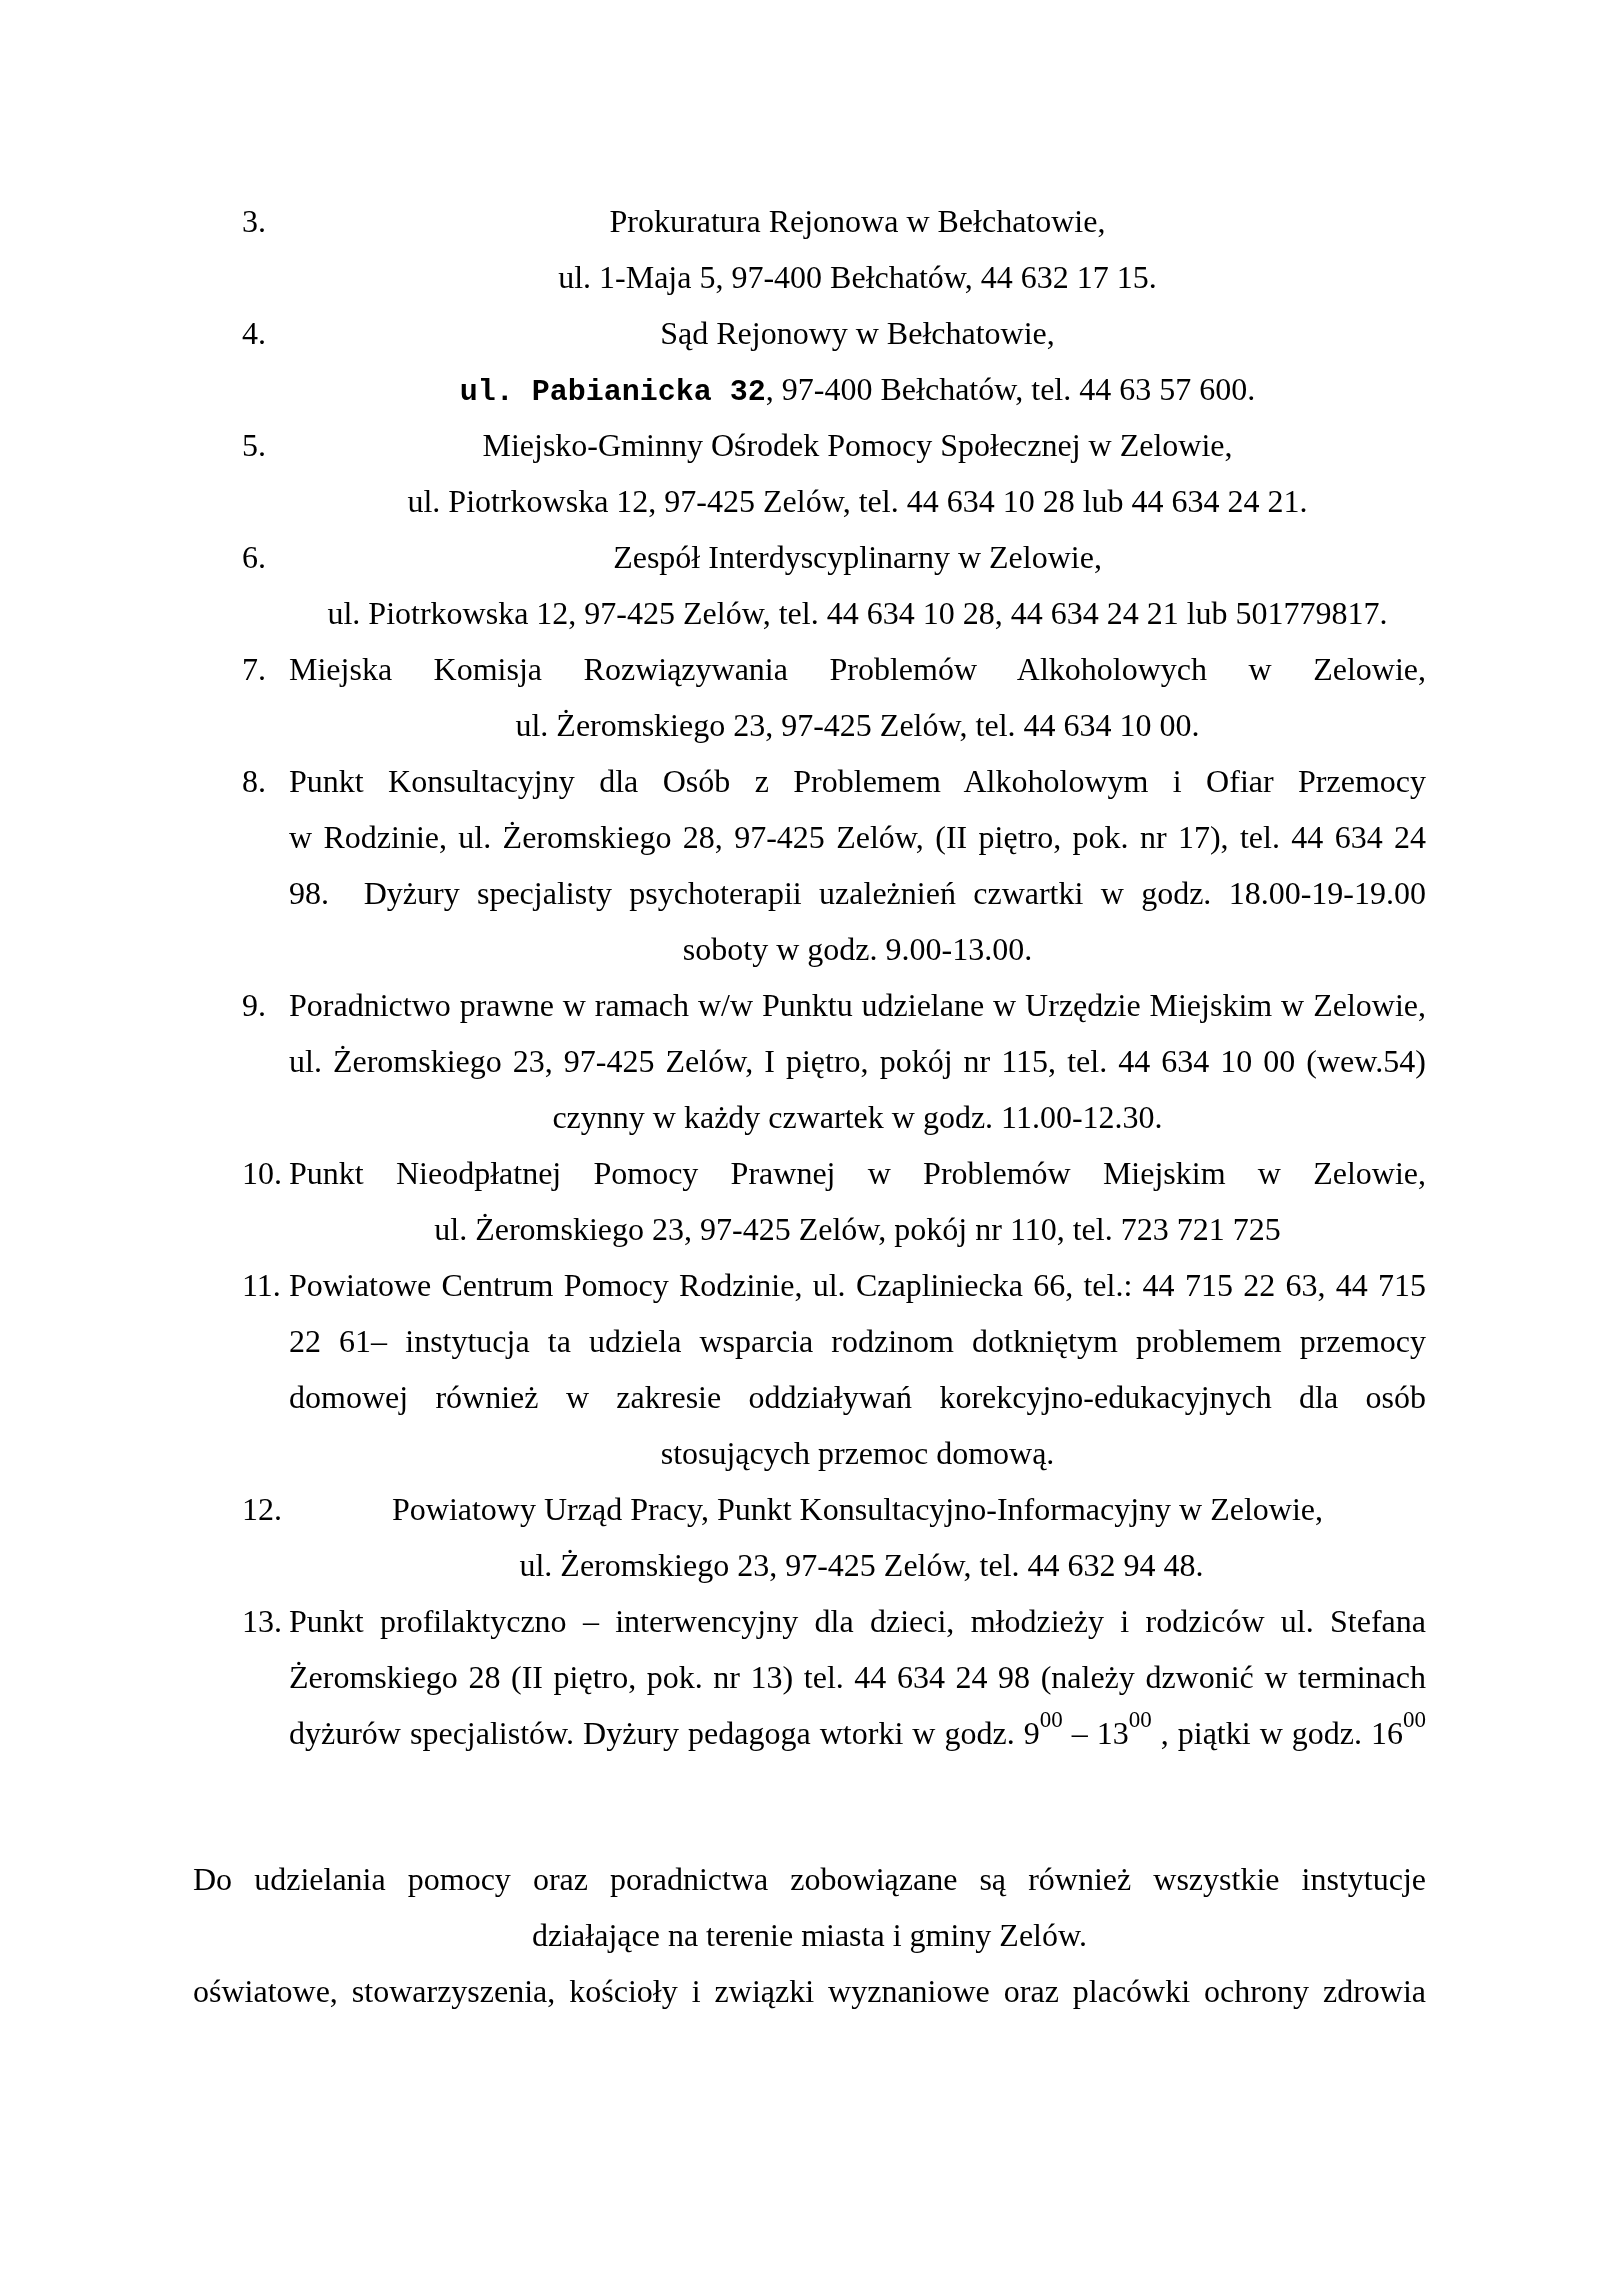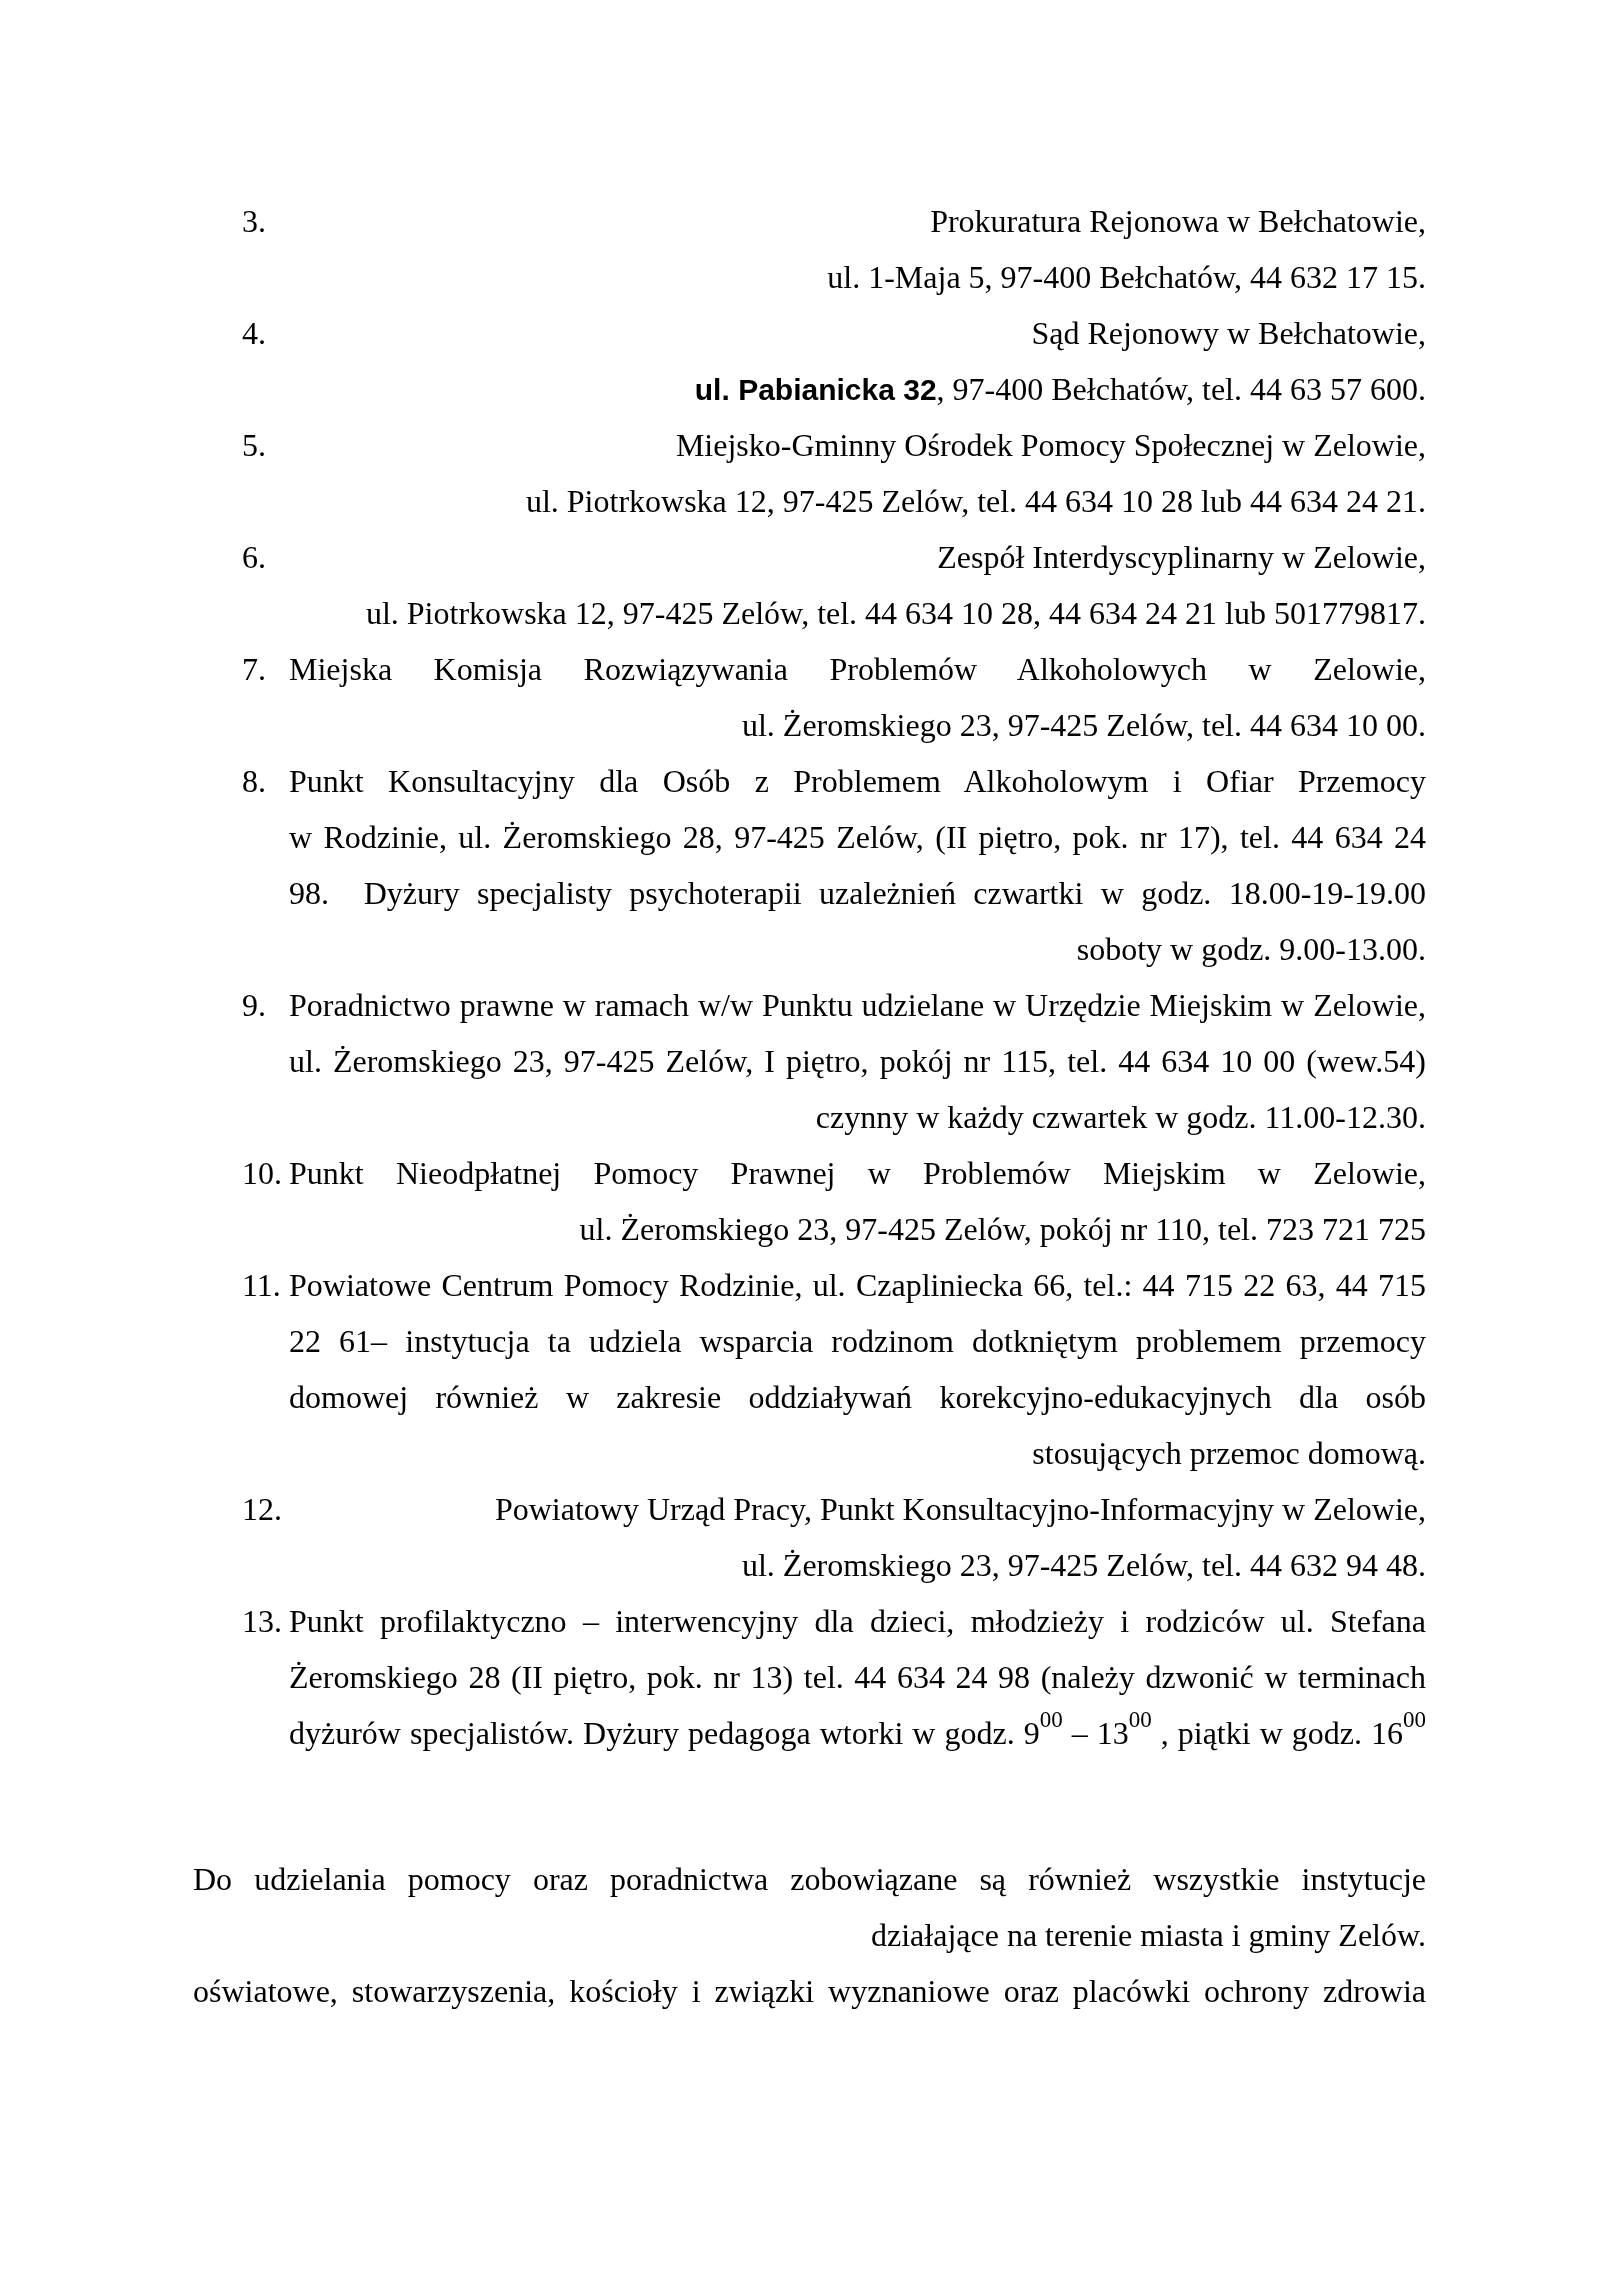--- a/index.html
+++ b/index.html
@@ -33,28 +33,28 @@
     height: 56px;
     line-height: 56px;
     font-size: 32px;
     text-align: left;
   }
   .line {
     height: 56px;
     line-height: 56px;
     font-size: 32px;
     overflow: hidden;
-    text-align: right;
+    text-align: center;
   }
   .line.j {
     text-align: justify;
     text-align-last: justify;
   }
   .bsans {
-    font-family: Liberation Sans, sans-serif;
+    font-family: Liberation Mono, monospace;
     font-weight: bold;
     font-size: 30px;
   }
   .sup {
     font-size: 23px;
     line-height: 0;
     position: relative;
     top: -0.72em;
     white-space: pre;
   }

